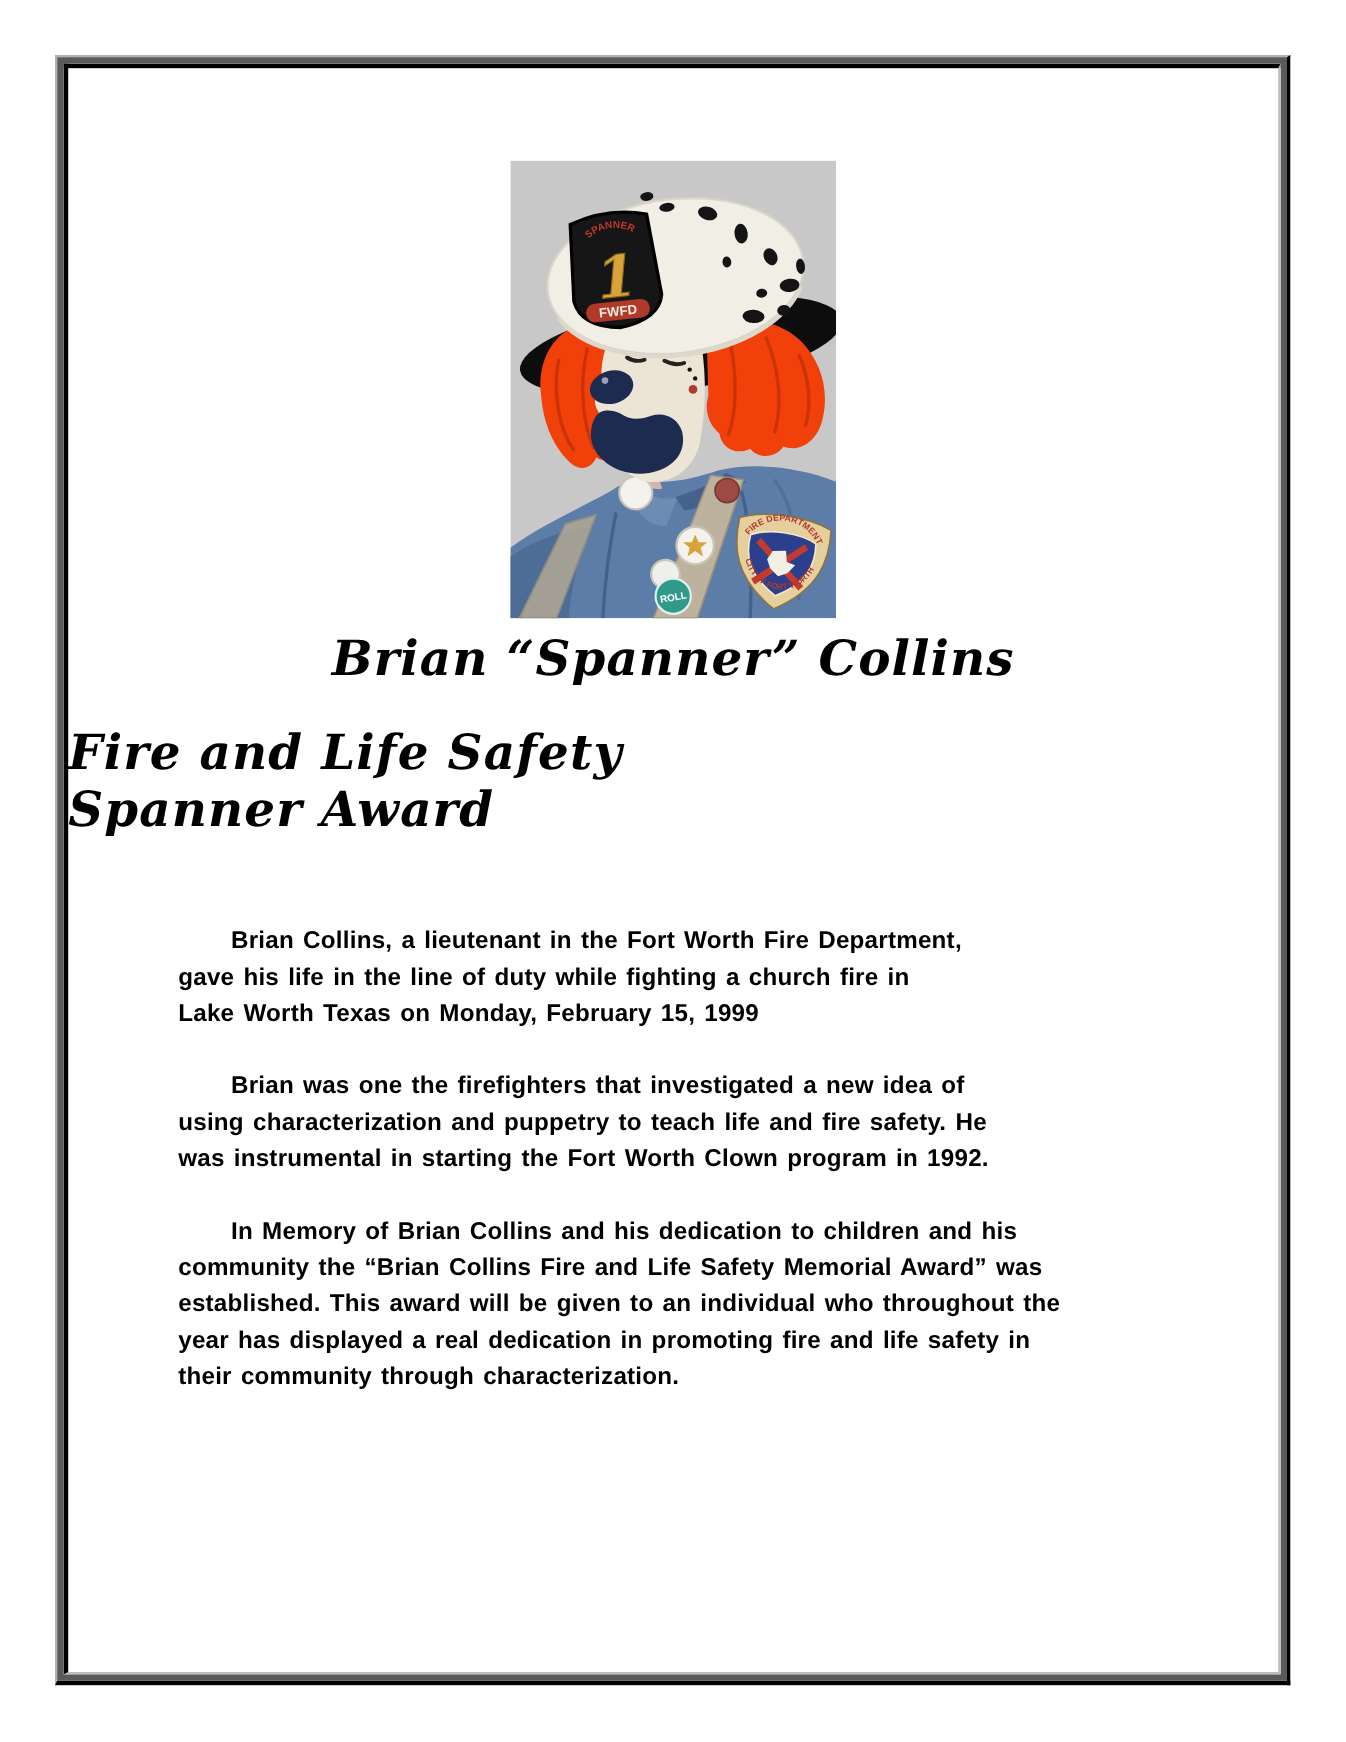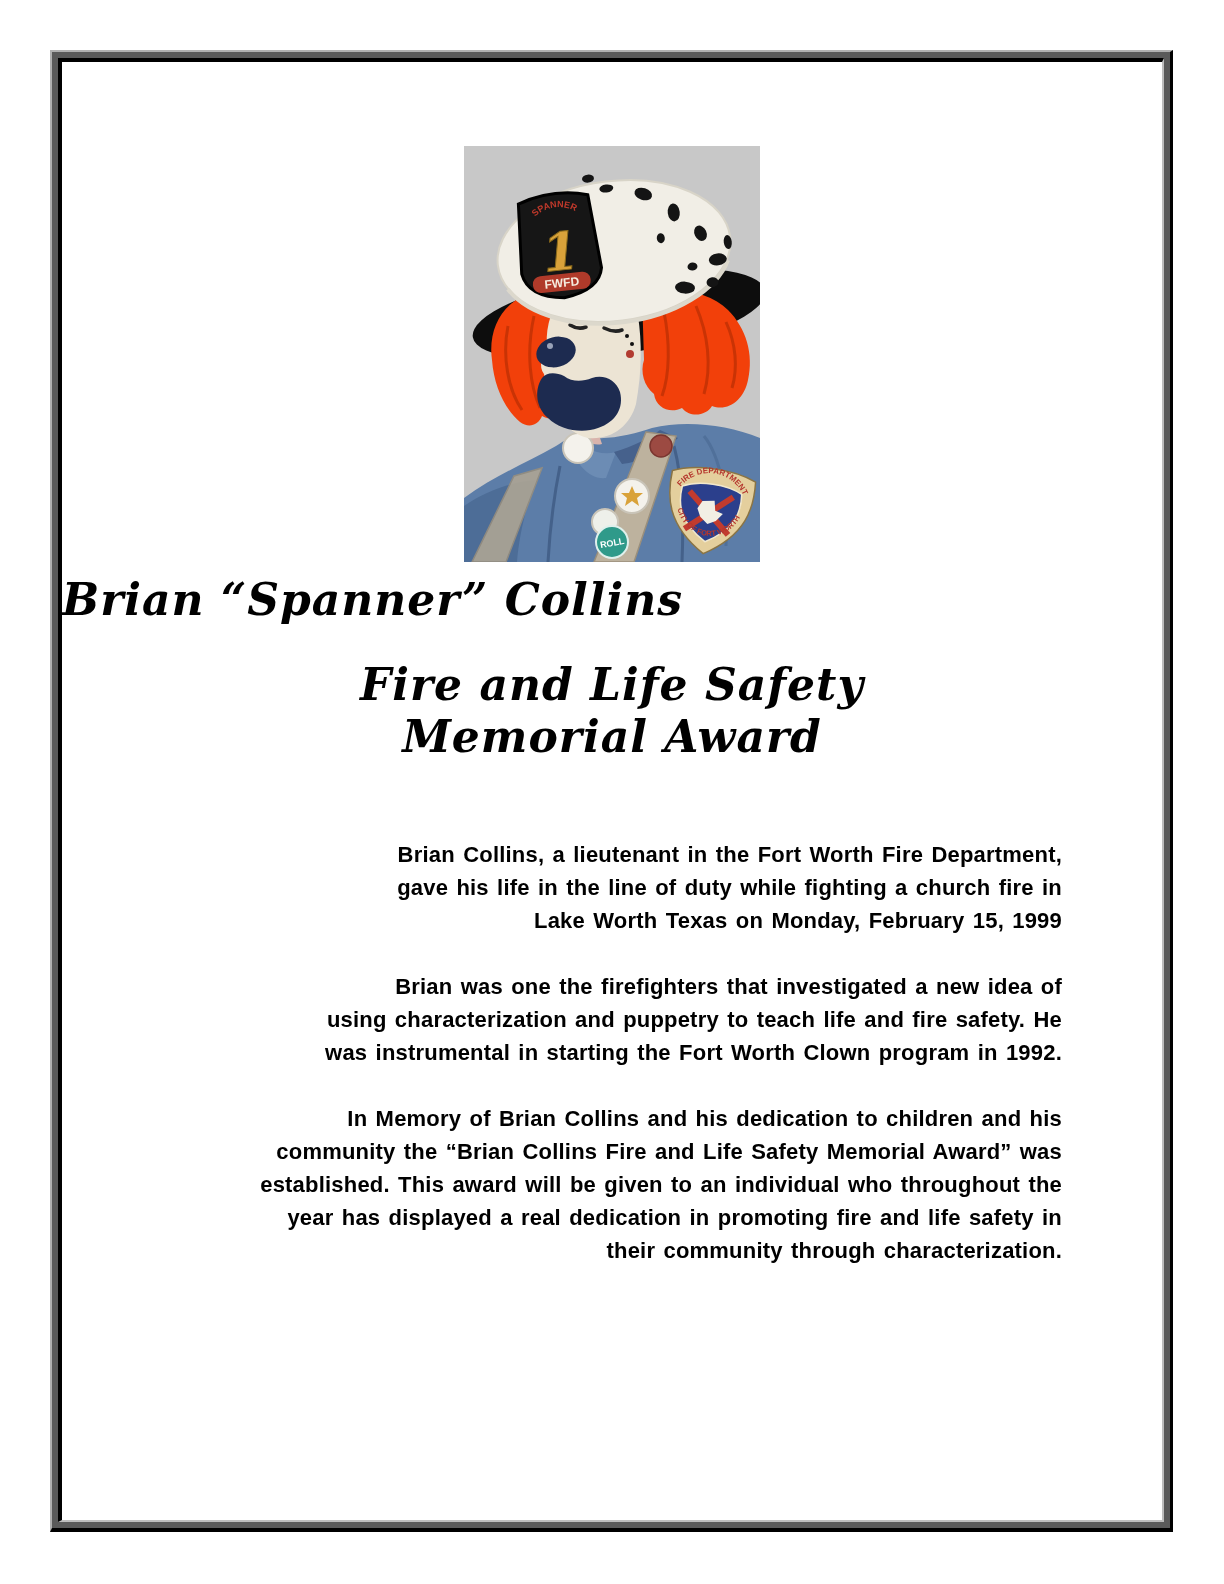--- a/index.html
+++ b/index.html
@@ -24,39 +24,39 @@
     border-style:solid; border-width:4px 2px 2px 4px;
     border-color:#000000 #bdbdbd #bdbdbd #000000;
     background:#ffffff;
   }
   .photo {
     position:absolute; left:402px; top:84px; width:296px; height:416px;
   }
   .photo svg { display:block; }
   .title-name {
     position:absolute; left:0; right:0; top:510px;
-    text-align:left; font-family:"DejaVu Serif", serif;
+    text-align:center; font-family:"DejaVu Serif", serif;
     font-style:italic; font-weight:bold; font-size:44px; line-height:56px;
     letter-spacing:1px; margin:0;
   }
   .title-award {
     position:absolute; left:0; right:0; top:597px;
-    text-align:center; font-family:"DejaVu Serif", serif;
+    text-align:left; font-family:"DejaVu Serif", serif;
     font-style:italic; font-weight:bold; font-size:44px; line-height:52px;
     letter-spacing:1px; margin:0;
   }
   .body-text {
     position:absolute; left:0; right:0; top:776px;
   }
   .body-text p {
     width:900px; margin:0 auto 33px auto;
     font-family:"Liberation Sans", sans-serif;
     font-weight:bold; font-size:22px; line-height:33px;
     letter-spacing:0.2px; word-spacing:2px;
-    text-align:right; text-indent:48px;
+    text-align:left; text-indent:48px;
     white-space:pre-line;
   }
 </style>
 </head>
 <body>
 
 <div class="page">
   <div class="frame-outer">
     <div class="frame-mid">
       <div class="frame-inner">
@@ -166,21 +166,21 @@
                 <textPath href="#shield-arc" startOffset="50%" text-anchor="middle">SPANNER</textPath>
               </text>
               <text x="1" y="24" font-size="52" font-weight="bold" font-style="italic" fill="#d9a23a" stroke="#8a6a1a" stroke-width="1" text-anchor="middle" font-family="DejaVu Serif, serif">1</text>
               <rect x="-30" y="28" width="58" height="17" rx="8" fill="#b03a2a"></rect>
               <text x="-1" y="41" font-size="12" font-weight="bold" fill="#f5ecdf" text-anchor="middle" font-family="Liberation Sans, sans-serif">FWFD</text>
             </g>
           </svg>
         </div>
 
         <h1 class="title-name">Brian “Spanner” Collins</h1>
-        <h2 class="title-award"><span>Fire and Life Safety</span><br><span>Memorial Award</span></h2>
+        <h2 class="title-award"><span>Fire and Life Safety</span><br><span>Spanner Award</span></h2>
 
         <div class="body-text">
           <p>Brian Collins, a lieutenant in the Fort Worth Fire Department,
 gave his life in the line of duty while fighting a church fire in
 Lake Worth Texas on Monday, February 15, 1999</p>
           <p>Brian was one the firefighters that investigated a new idea of
 using characterization and puppetry to teach life and fire safety.  He
 was instrumental in starting the Fort Worth Clown program in 1992.</p>
           <p>In Memory of Brian Collins and his dedication to children and his
 community the “Brian Collins Fire and Life Safety Memorial Award” was

